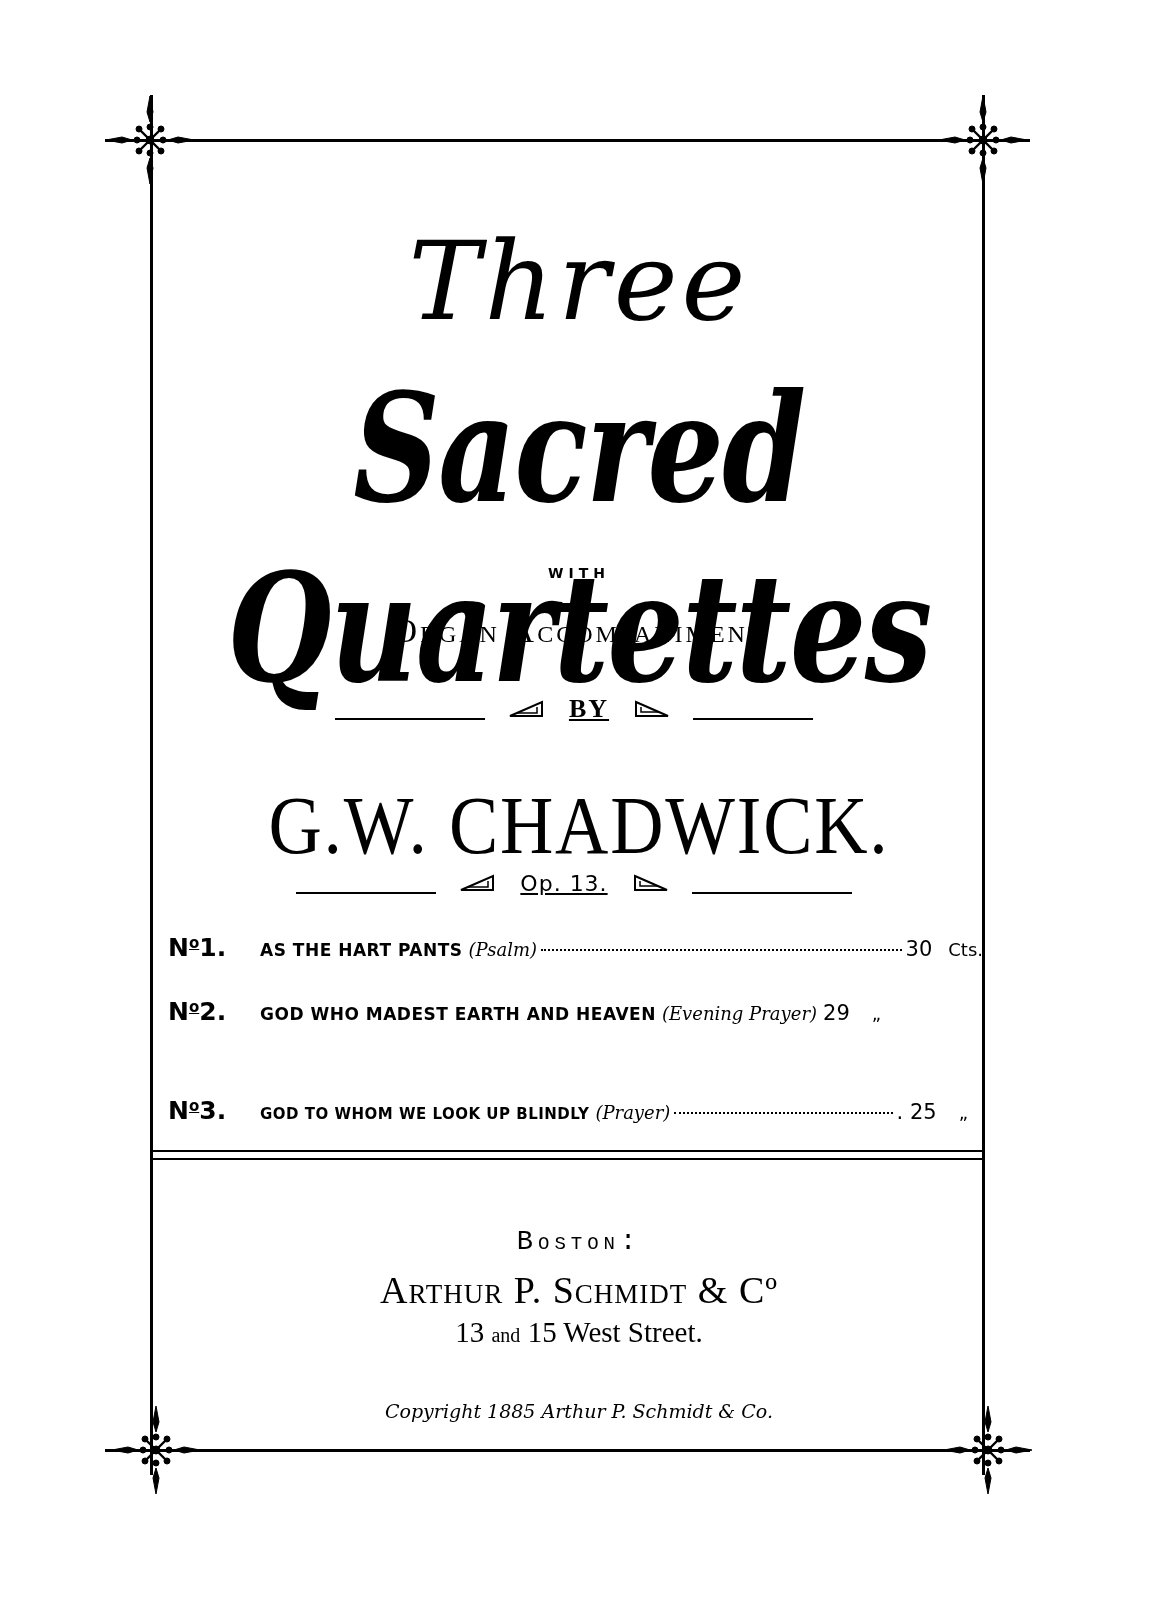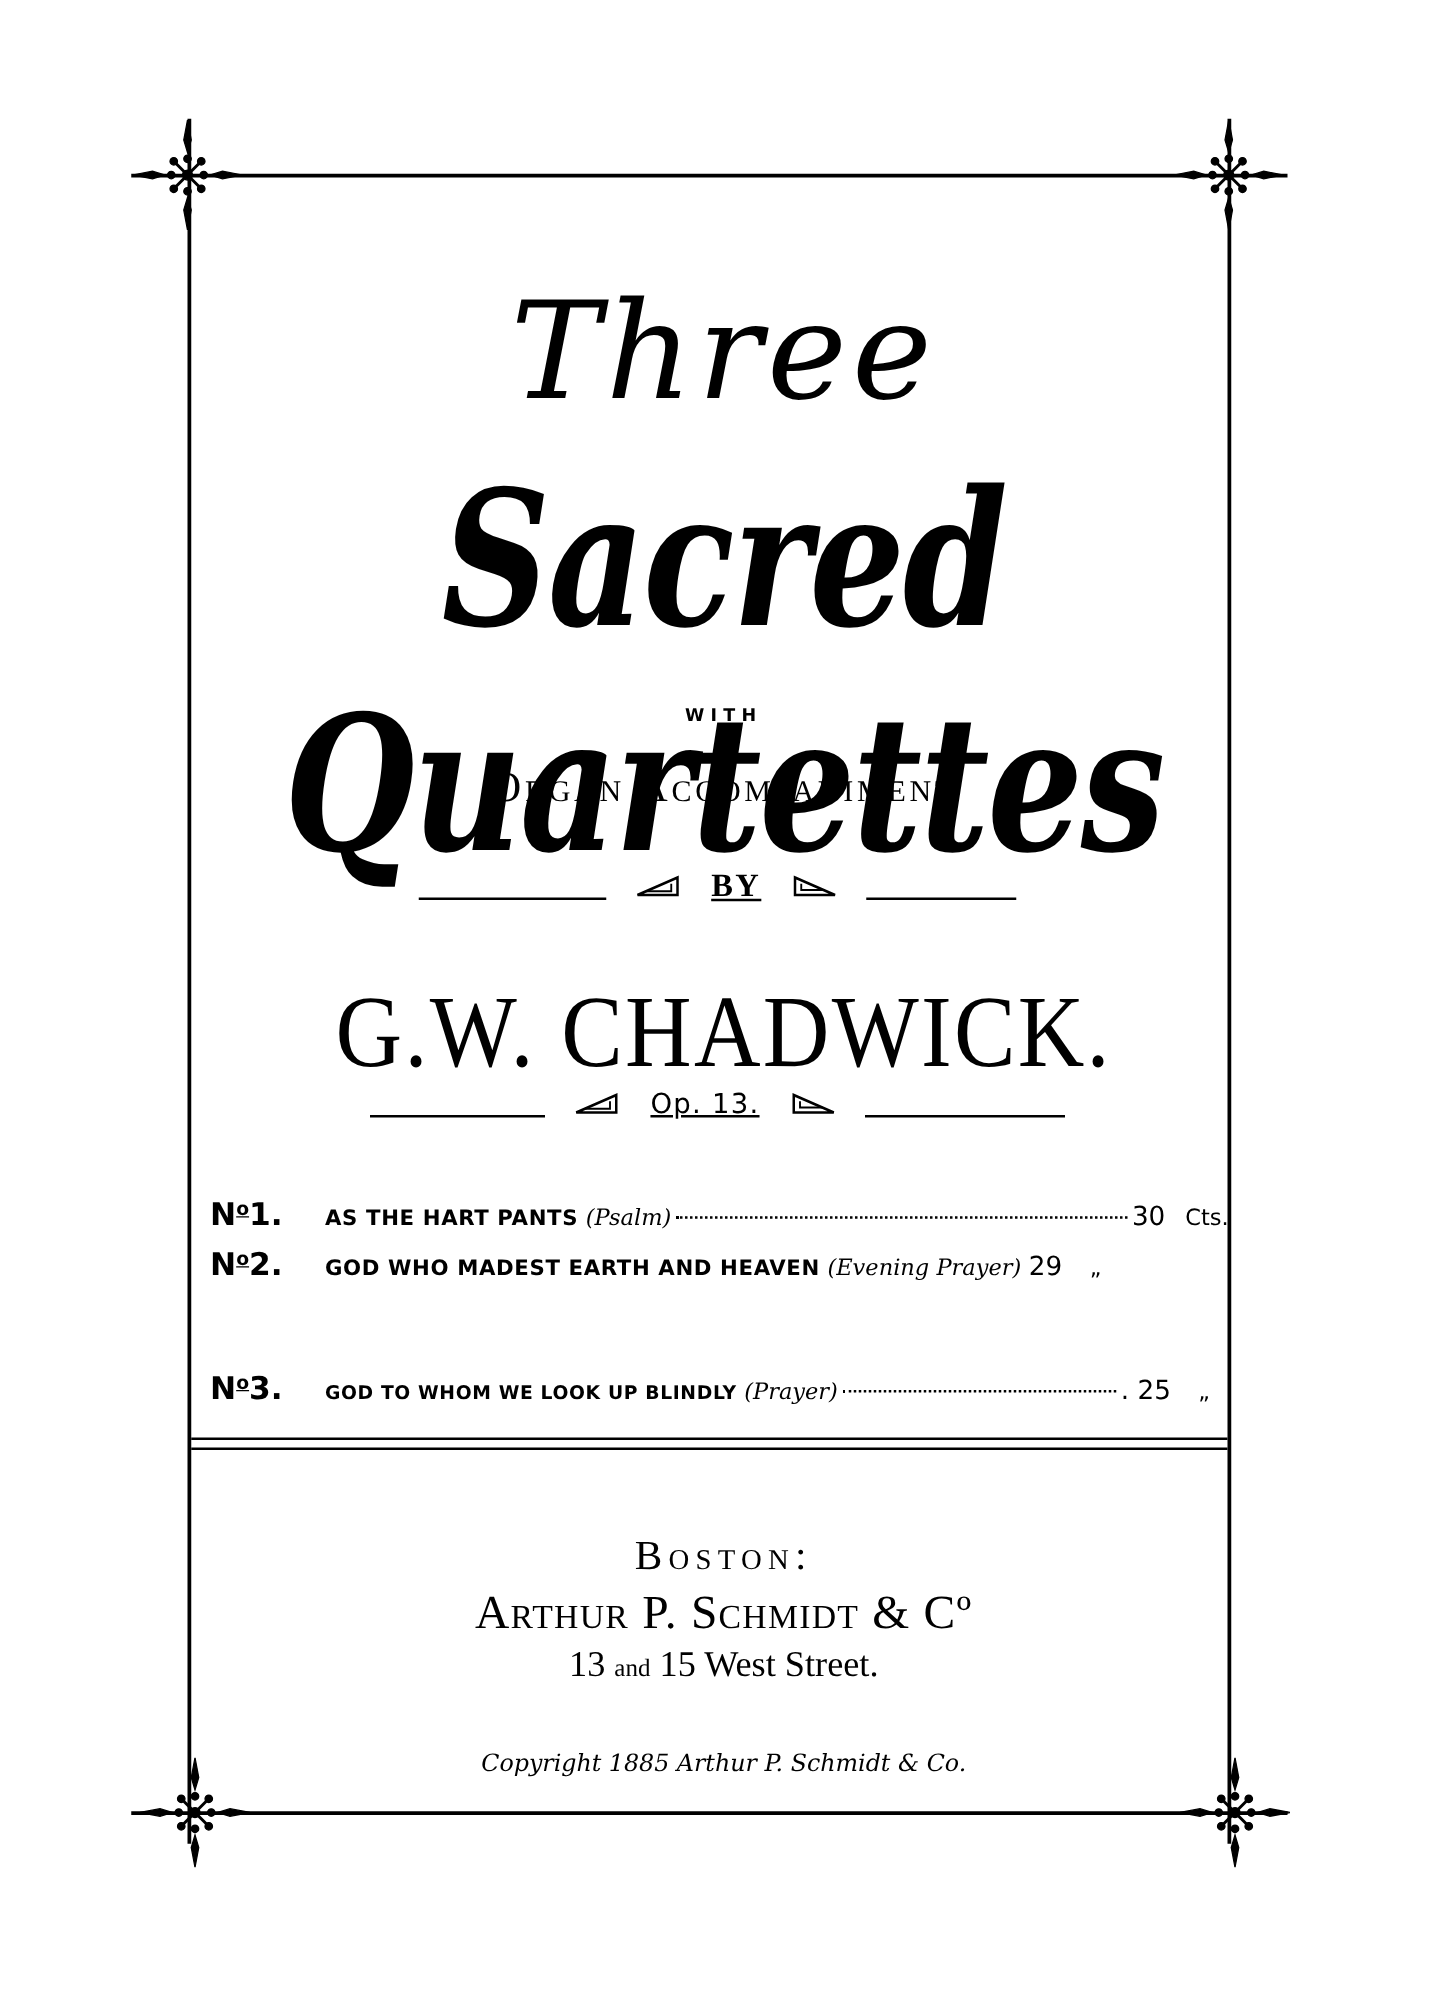--- a/index.html
+++ b/index.html
@@ -24,21 +24,21 @@
 
   .entry { position:absolute; left:168px; width:815px; height:40px; display:flex; align-items:baseline; white-space:nowrap; }
   .entry .num { font-family:"DejaVu Sans", sans-serif; font-weight:bold; font-size:25px; width:92px; }
   .entry .num sup { font-size:15px; vertical-align:8px; text-decoration:underline; }
   .entry .ttl { font-family:"DejaVu Sans", sans-serif; font-size:17px; letter-spacing:0.5px;font-weight:bold; }
   .entry .sub { font-family:"DejaVu Serif", serif; font-style:italic; font-size:18px; margin-left:6px; }
   .entry .dots { flex:1; border-bottom:2px dotted #000; margin:0 4px; transform:translateY(-5px); }
   .entry .price { font-family:"DejaVu Sans", sans-serif; font-size:21px; }
   .entry .unit { font-family:"DejaVu Sans", sans-serif; font-size:18px; margin-left:16px; }
 
-  .boston { top:1227px; font-size:33px; letter-spacing:5px; font-family:Liberation Serif, serif; font-variant:small-caps; }
+  .boston { top:1227px; font-size:27px; letter-spacing:5px; font-family:Liberation Mono, monospace; font-variant:small-caps; }
   .publisher { top:1268px; font-size:38px; letter-spacing:1px; font-family:"Liberation Serif", serif; font-variant:small-caps;text-align:center; }
   .address { top:1316px; font-size:29px; font-family:"Liberation Serif", serif; }
   .address small { font-size:20px; }
   .copyright { top:1400px; font-size:19px; font-family:"DejaVu Serif", serif; font-style:italic; }
 </style>
 </head>
 <body>
 
 <div class="frame-line" style="left:105px; top:139px; width:925px; height:3px;"></div>
 <div class="frame-line" style="left:105px; top:1449px; width:925px; height:3px;"></div>
@@ -169,21 +169,21 @@
       <path d="M8,13 L28,13 L28,7" fill="none" stroke="#000" stroke-width="1.5"></path>
     </svg>
   <span class="op-label">Op. 13.</span>
   <svg class="tri" viewBox="0 0 36 18">
       <path d="M3,2 L35,16 L3,16 Z" fill="none" stroke="#000" stroke-width="2"></path>
       <path d="M8,7 L8,12 L26,12" fill="none" stroke="#000" stroke-width="1.5"></path>
     </svg>
   <div class="rule" style="width:160px; align-self:flex-end; margin-bottom:4px;"></div>
 </div>
 
-<div class="entry" style="top:957px;">
+<div class="entry" style="top:933px;">
   <span class="num"><span>N</span><sup>o</sup><span>1.</span></span>
   <span class="ttl">AS THE HART PANTS</span>
   <span class="sub">(Psalm)</span>
   <span class="dots"></span>
   <span class="price">30</span>
   <span class="unit">Cts.</span>
 </div>
 <div class="entry" style="top:997px;">
   <span class="num"><span>N</span><sup>o</sup><span>2.</span></span>
   <span class="ttl">GOD WHO MADEST EARTH AND HEAVEN</span>

